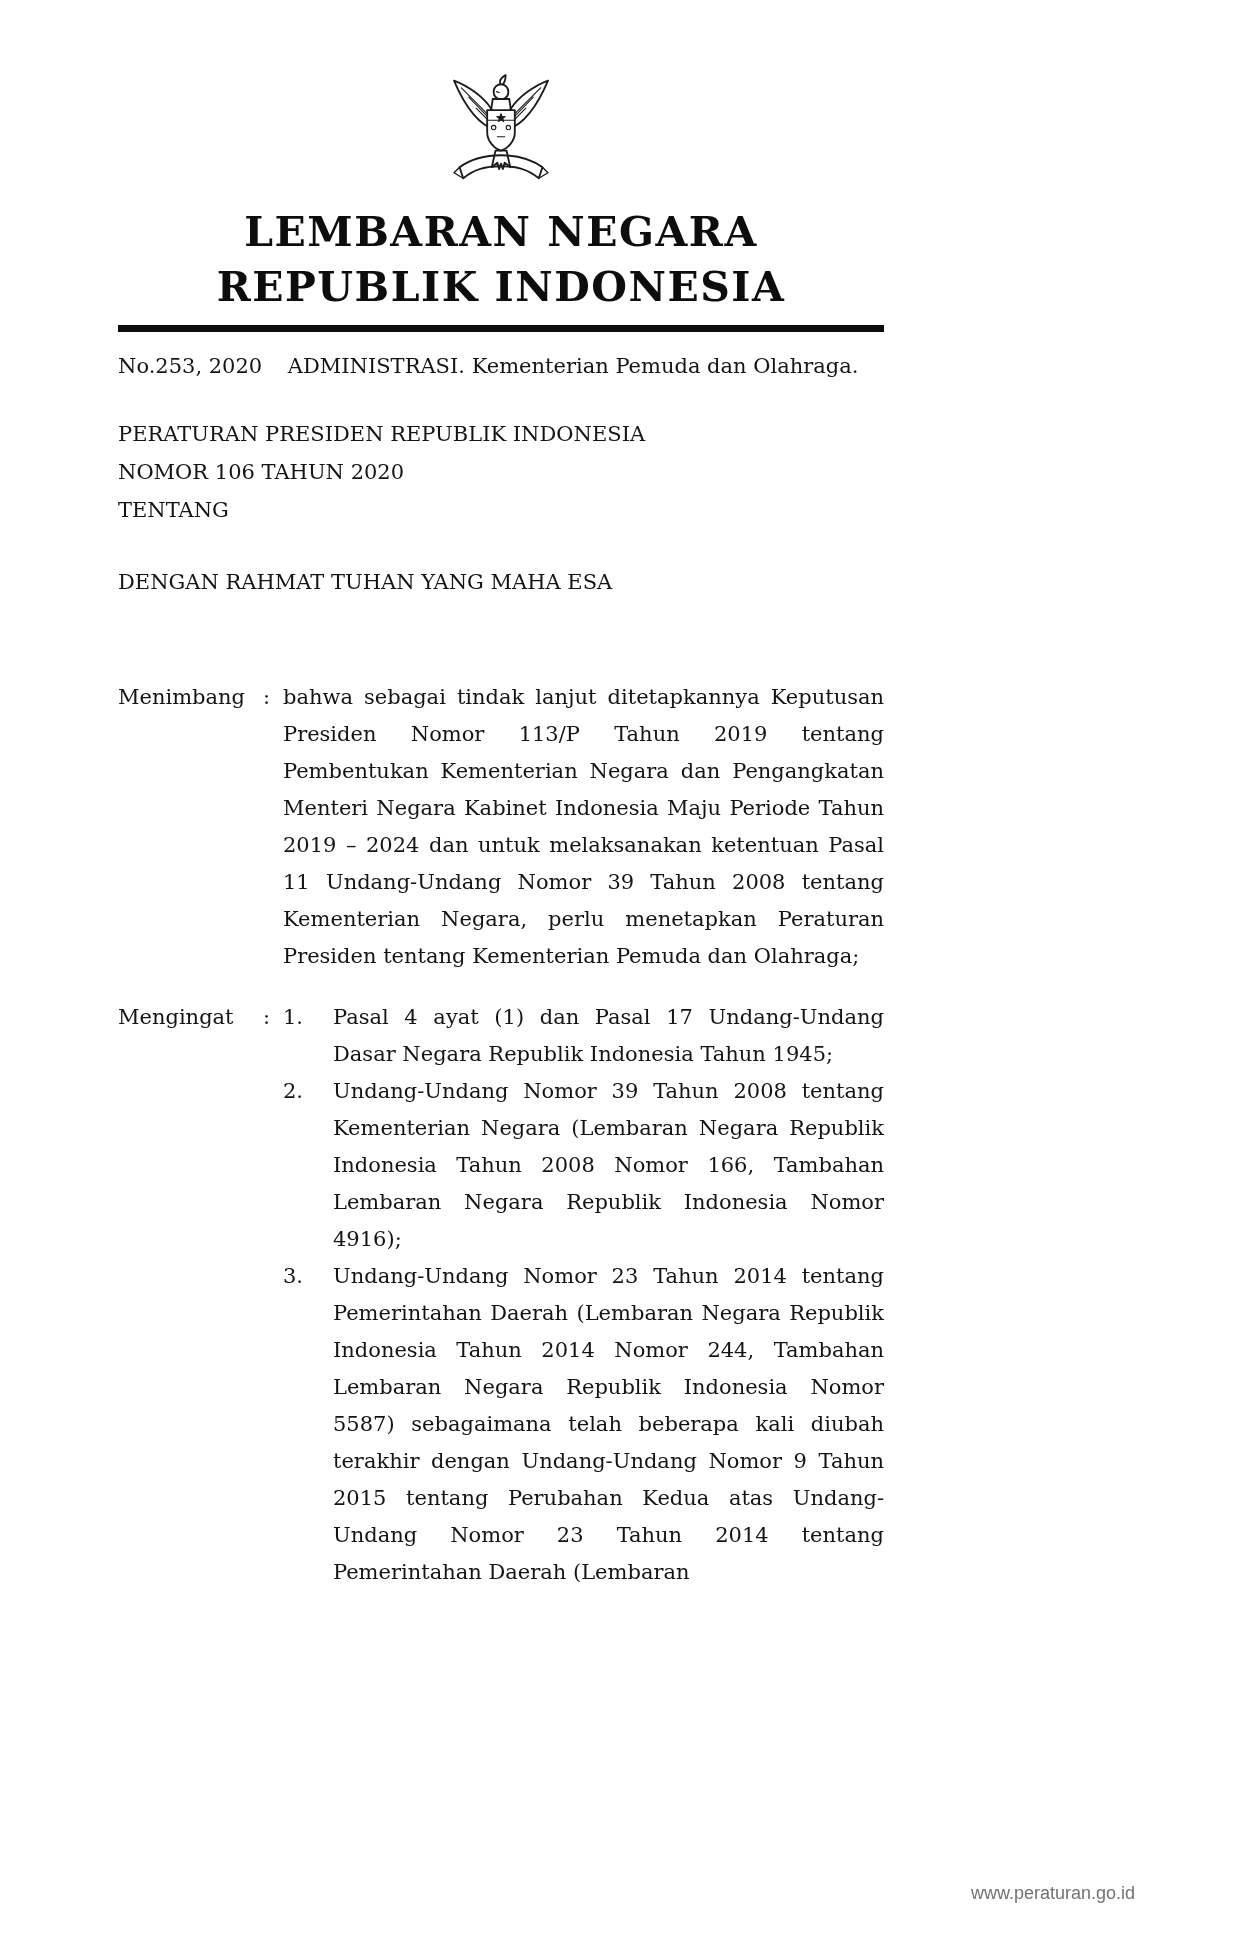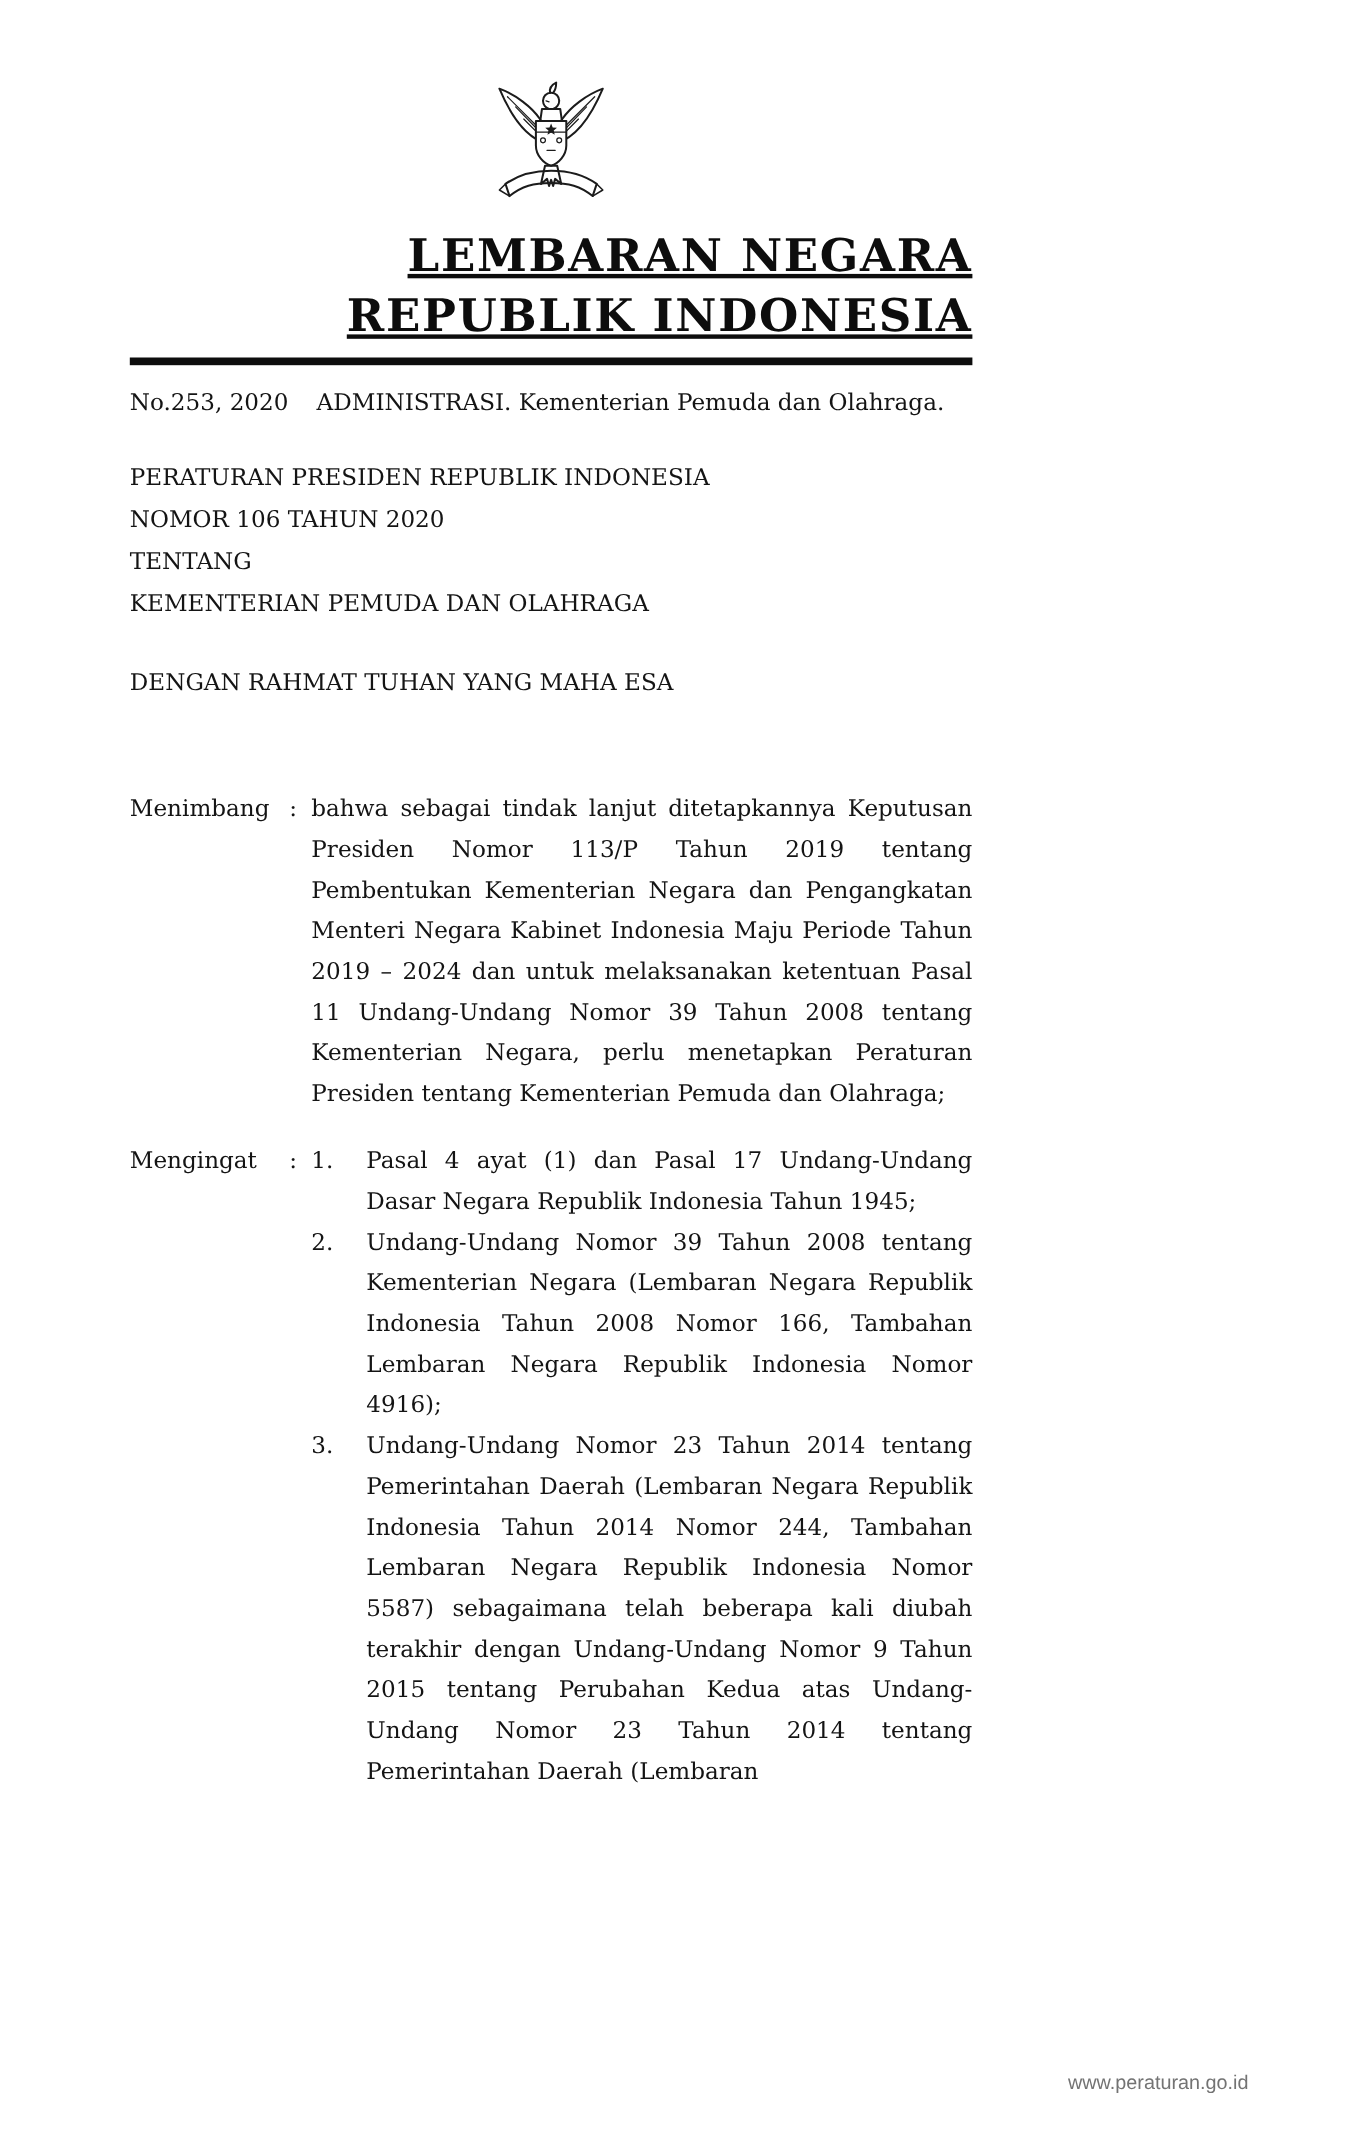--- a/index.html
+++ b/index.html
@@ -17,27 +17,26 @@
     position: absolute;
     left: 118px;
     top: 0;
     width: 766px;
   }
   .emblem {
     width: 120px;
     margin: 64px auto 8px auto;
   }
   .masthead {
-    text-align: right;
+    text-align: center;
     font-weight: 700;
     font-size: 41px;
     letter-spacing: 1.5px;
     line-height: 55px;
     color: #0d0d0d;
-    text-decoration: underline;
   }
   .rule {
     height: 7px;
     background: #0d0d0d;
     margin-top: 10px;
   }
   .issue-row {
     display: flex;
     margin-top: 19px;
     font-size: 21px;
@@ -137,21 +136,20 @@
 
     <div class="issue-row">
       <span class="issue-no">No.253, 2020</span>
       <span class="issue-subject">ADMINISTRASI. Kementerian Pemuda dan Olahraga.</span>
     </div>
 
     <div class="doc-heading">
       <div>PERATURAN PRESIDEN REPUBLIK INDONESIA</div>
       <div>NOMOR 106 TAHUN 2020</div>
       <div>TENTANG</div>
-      <div>KEMENTERIAN PEMUDA DAN OLAHRAGA</div>
     </div>
 
     <div class="invocation">DENGAN RAHMAT TUHAN YANG MAHA ESA</div>
 
 
     <div class="clause menimbang">
       <div class="clause-label">Menimbang</div>
       <div class="clause-sep">:</div>
       <div class="clause-body just">bahwa sebagai tindak lanjut ditetapkannya Keputusan Presiden Nomor 113/P Tahun 2019 tentang Pembentukan Kementerian Negara dan Pengangkatan Menteri Negara Kabinet Indonesia Maju Periode Tahun 2019 – 2024 dan untuk melaksanakan ketentuan Pasal 11 Undang-Undang Nomor 39 Tahun 2008 tentang Kementerian Negara, perlu menetapkan Peraturan Presiden tentang Kementerian Pemuda dan Olahraga;</div>
     </div>

